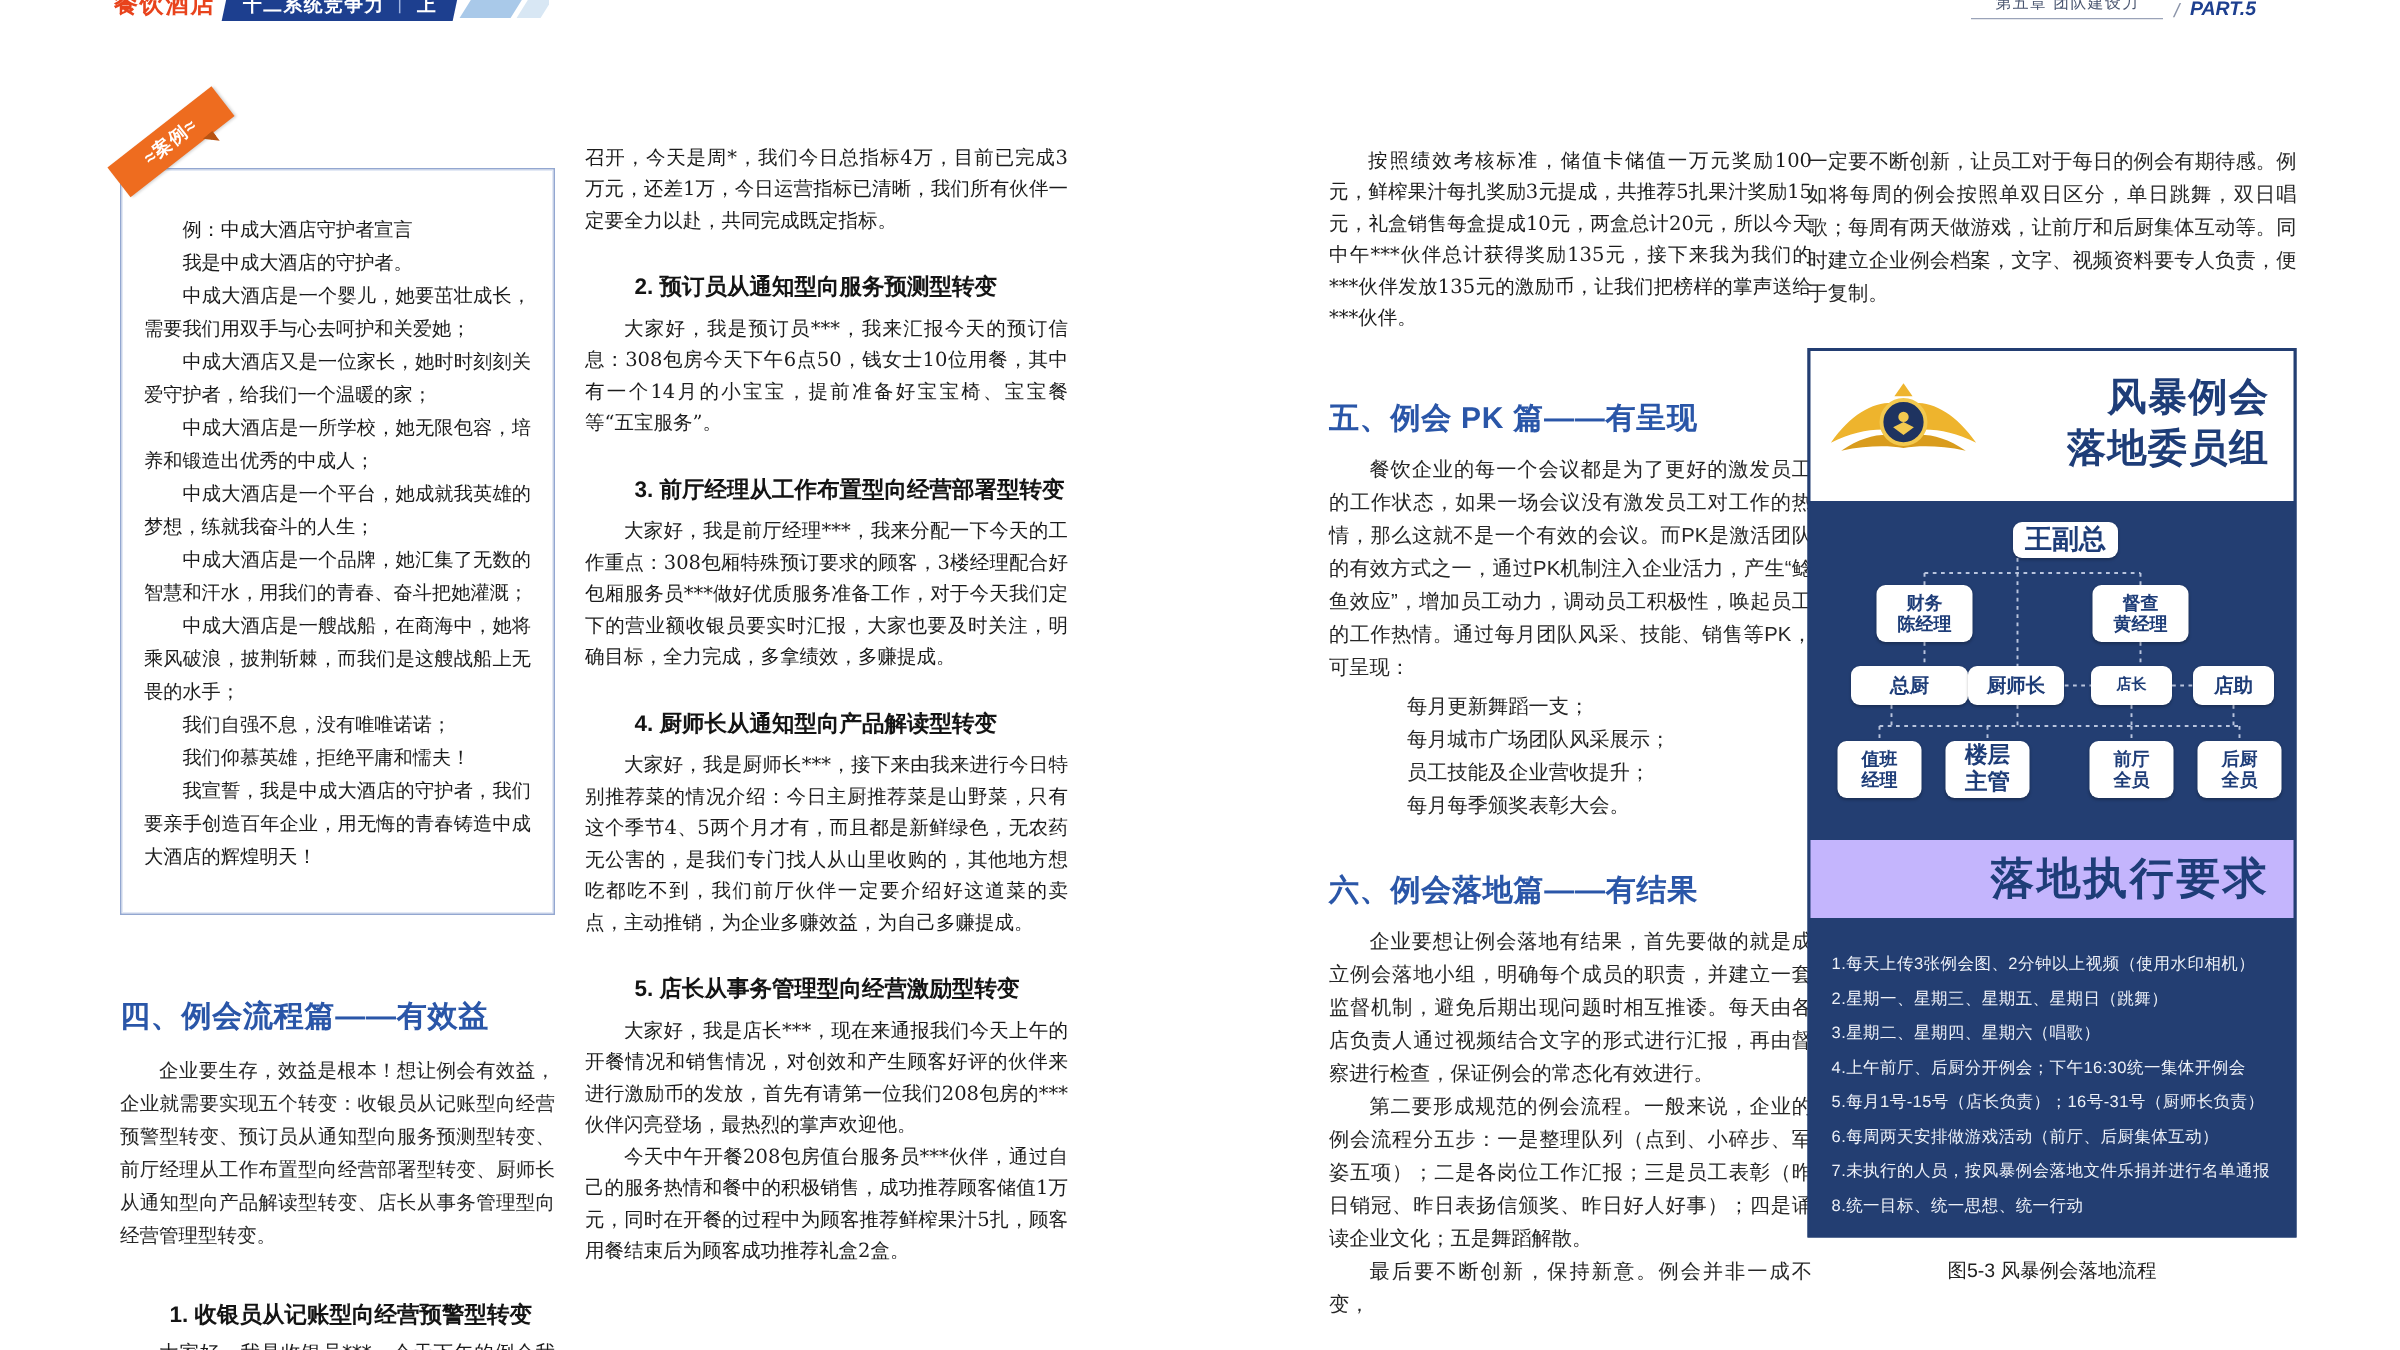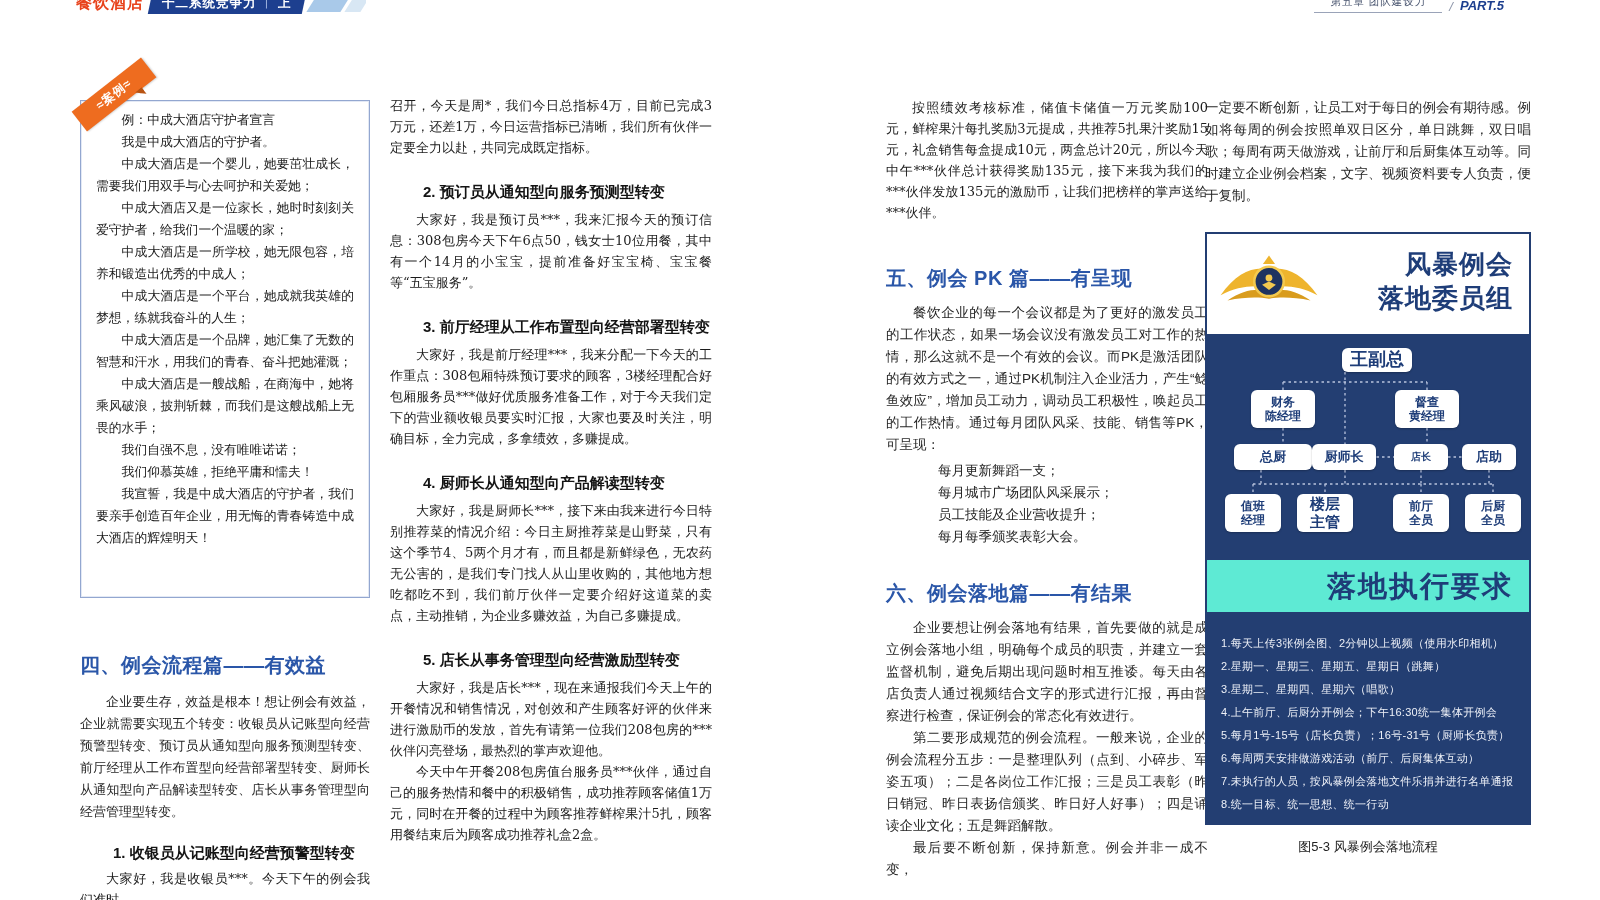--- a/index.html
+++ b/index.html
@@ -38,34 +38,34 @@
   .num-title { font-weight:bold; font-size:15px; color:#141414; text-indent:2.2em;
                line-height:20px; }
 
   .col { position:absolute; }
   .col1 { left:80px;  top:78px; width:290px; }
   .col2 { left:390px; top:95px; width:322px; }
   .col3 { left:886px; top:97px; width:322px; }
   .col4 { left:1205px; top:97px; width:326px; }
 
   
-  .case-box { margin-top:22px; border:1.5px solid #93a7d0; box-shadow:0 0 0 1px #e3e9f5 inset;
-              background:#fff; height:498px; padding:8px 15px; }
+  .case-box { margin-top:34px; border:1.5px solid #93a7d0; box-shadow:0 0 0 1px #e3e9f5 inset;
+              background:#fff; height:498px; padding:30px 15px; }
   .case-p { font-family:"DejaVu Serif", serif; font-size:12.8px; line-height:22px;
             color:#1b1b1b; text-align:justify; text-indent:2em; }
   .ribbon { position:absolute; left:-10px; top:4px; width:88px; height:25px; background:#ee6c1f;
             transform:rotate(-38deg); display:flex; align-items:center; justify-content:center;
             color:#fff; font-size:12px; font-weight:bold; letter-spacing:1px; z-index:3;
             box-shadow:1px 1px 2px rgba(0,0,0,0.18); }
   .ribbon:after { content:""; position:absolute; right:18px; bottom:-7px;
                   border:4px solid transparent; border-top-color:#b85312; border-right-color:#b85312; }
 
   .h-sec1 { margin-top:54px; }
   .intro  { margin-top:12px; font-size:13px; }
-  .h-item1 { margin-top:20px; }
+  .h-item1 { margin-top:32px; }
   .p-item1 { margin-top:5px; }
 
   
   .col2 .num-title { margin-top:24px; }
   .col2 .serif-p { margin-top:7px; }
   .col2 .serif-p.first { margin-top:0; }
   .col2 .serif-p.follow { margin-top:0; }
 
   
   .col3 .h-five { margin-top:42px; }
@@ -92,21 +92,21 @@
   .n-r2a { left:44px;  top:56px; width:64px; height:38px; font-size:12px; }
   .n-r2b { left:188px; top:56px; width:64px; height:38px; font-size:12px; }
   .n-r3a { left:27px;  top:110px; width:78px; height:26px; font-size:13px; }
   .n-r3b { left:105px; top:110px; width:64px; height:26px; font-size:13px; }
   .n-r3c { left:187px; top:110px; width:54px; height:26px; font-size:10px; }
   .n-r3d { left:255px; top:110px; width:54px; height:26px; font-size:13px; }
   .n-r4a { left:18px;  top:160px; width:56px; height:38px; font-size:12px; }
   .n-r4b { left:90px;  top:160px; width:56px; height:38px; font-size:15px; }
   .n-r4c { left:186px; top:160px; width:56px; height:38px; font-size:12px; }
   .n-r4d { left:258px; top:160px; width:56px; height:38px; font-size:12px; }
-  .fig-band { position:absolute; left:0; top:326px; width:100%; height:52px; background:#5eead4;
+  .fig-band { position:absolute; left:0; top:326px; width:100%; height:52px; background:#c4b5fd;
               color:#1e3d78; font-weight:900; font-size:29px; line-height:52px;
               text-align:right; padding-right:16px; letter-spacing:2px; }
   .fig-list { position:absolute; left:0; top:378px; width:100%; height:211px;
               padding:24px 10px 0 14px; }
   .fig-list p { color:#eef1f8; font-size:11px; line-height:14px; margin-bottom:9px;
                 letter-spacing:0.3px; }
   .fig-caption { margin-top:13px; text-align:center; font-size:13px; color:#222;
                  width:326px; }
 </style>
 </head>

